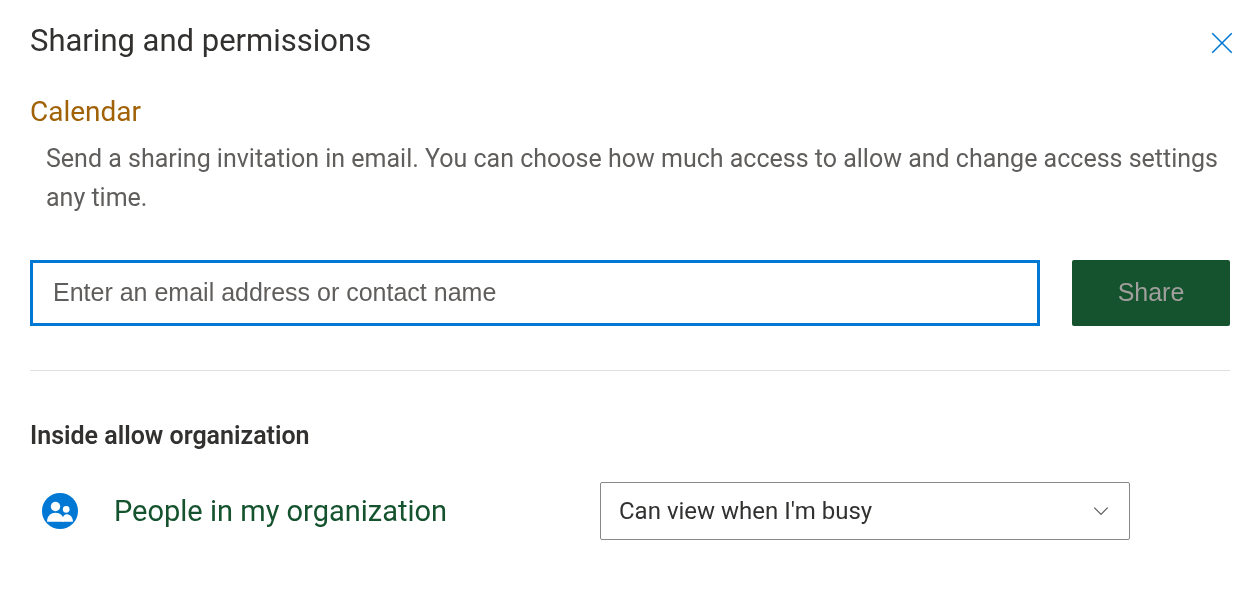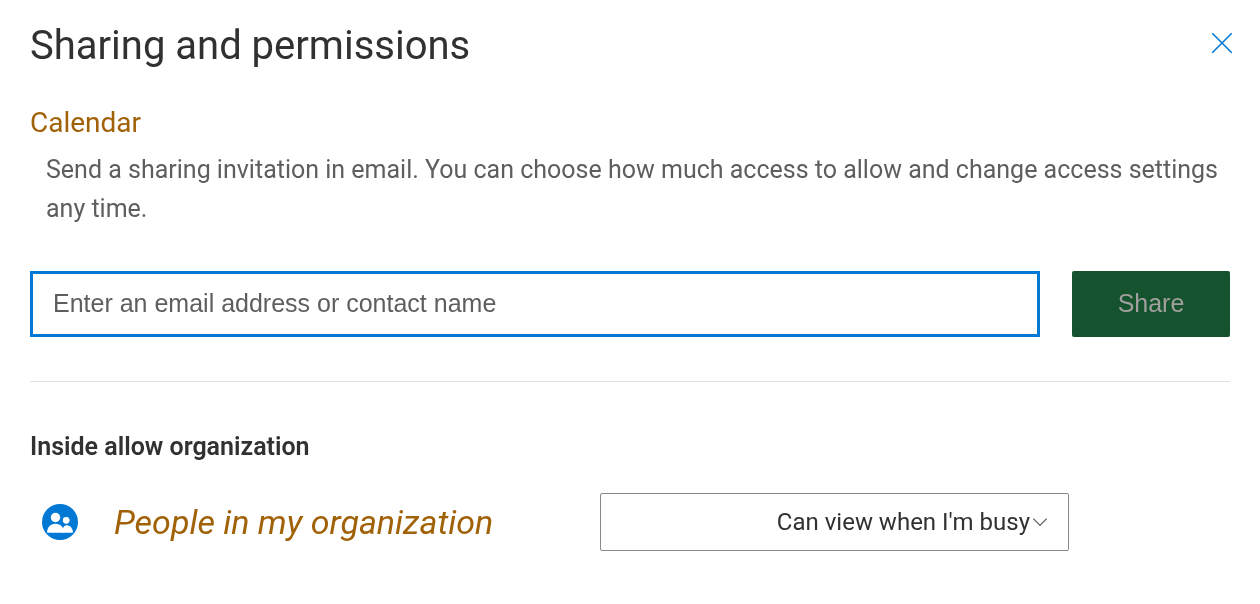--- a/index.html
+++ b/index.html
@@ -28,21 +28,21 @@
     border: none;
     cursor: pointer;
     padding: 0;
     color: #0078d4;
     display: flex;
     align-items: center;
     justify-content: center;
   }
   .close-btn svg { width: 26px; height: 26px; }
   .page-title {
-    font-size: 40px;
+    font-size: 31px;
     font-weight: 400;
     margin: 0 0 36px 0;
     color: #323130;
     line-height: 1.2;
   }
   .section-subtitle {
     font-size: 28px;
     font-weight: 400;
     color: #a16207;
     margin: 0 0 12px 0;
@@ -100,38 +100,36 @@
   .org-icon {
     width: 36px;
     height: 36px;
     margin-left: 12px;
     margin-right: 36px;
     flex: 0 0 auto;
     color: #0078d4;
   }
   .org-icon svg { width: 100%; height: 100%; }
   .permission-label {
-    font-size: 34px;
-    color: #a16207;
+    font-size: 29px;
+    color: #14532d;
     flex: 0 0 auto;
     width: 486px;
-    font-style: italic;
   }
   .permission-select {
     position: relative;
-    width: 469px;
+    width: 530px;
     height: 58px;
     border: 1.5px solid #8a8886;
     border-radius: 2px;
     display: flex;
     align-items: center;
     padding: 0 18px;
     cursor: pointer;
     background: #ffffff;
-    text-align: right;
   }
   .permission-select .value {
     font-size: 24px;
     color: #323130;
     flex: 1;
   }
   .permission-select .chevron {
     width: 20px;
     height: 20px;
     color: #605e5c;

